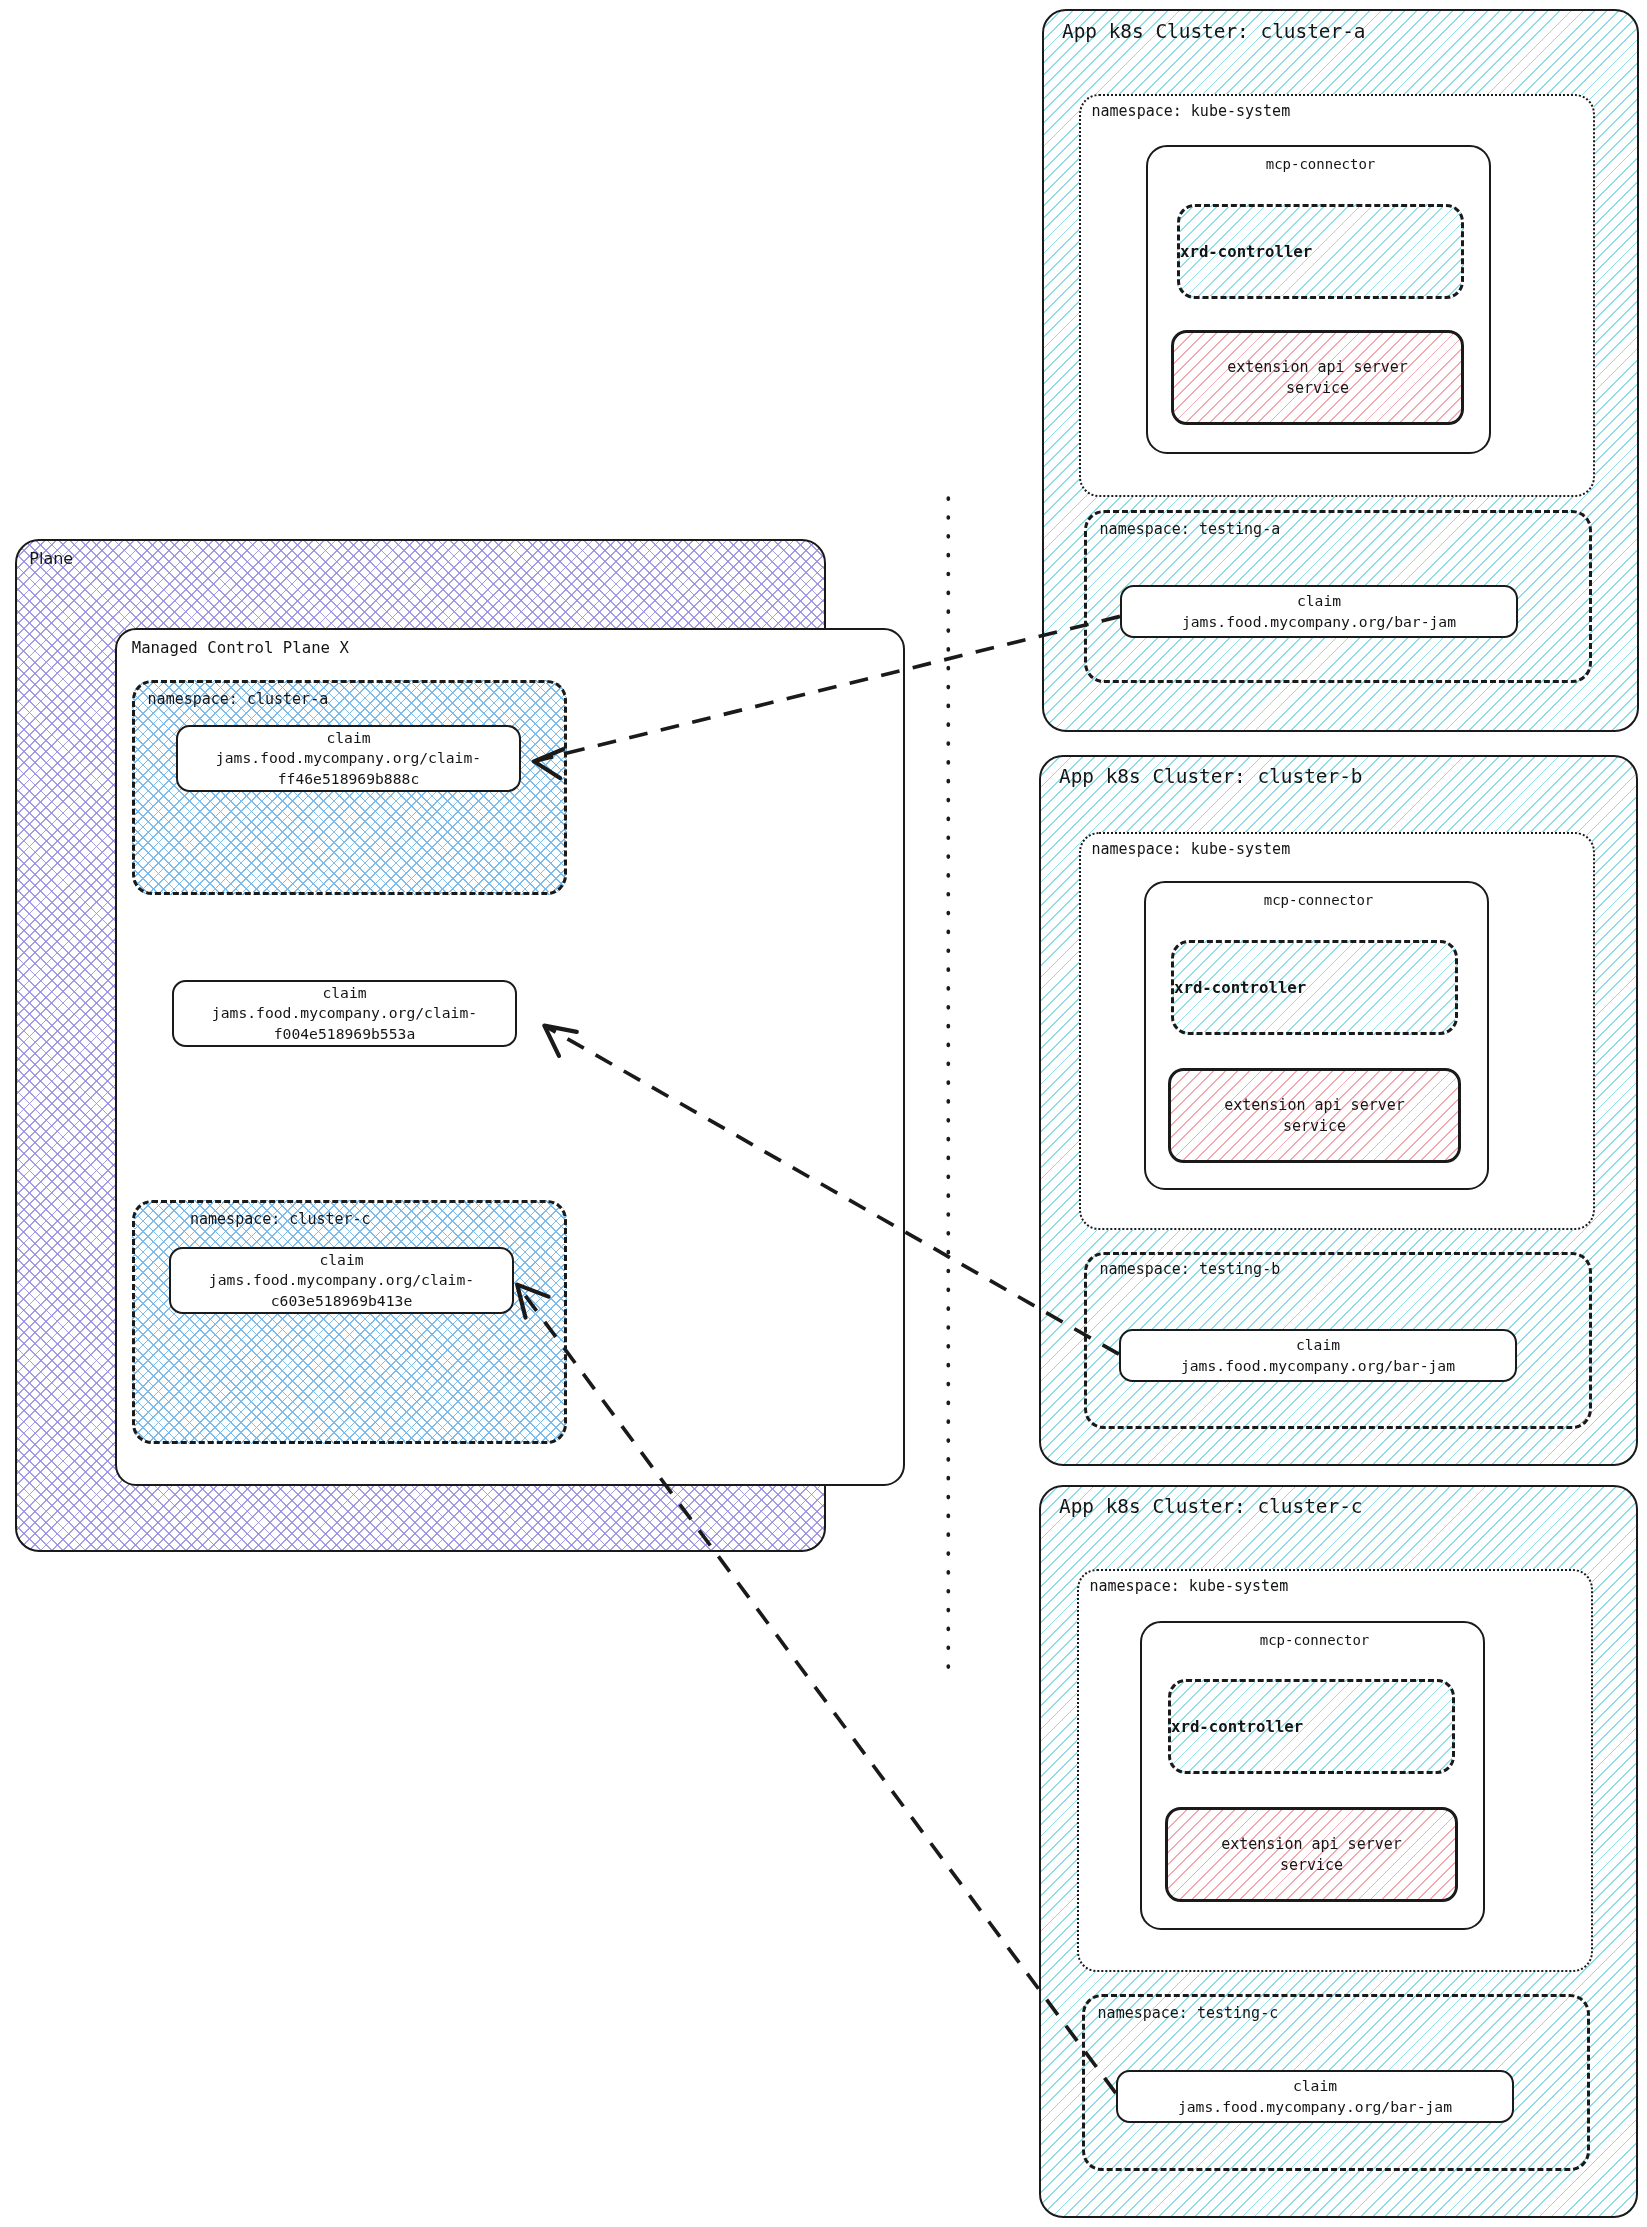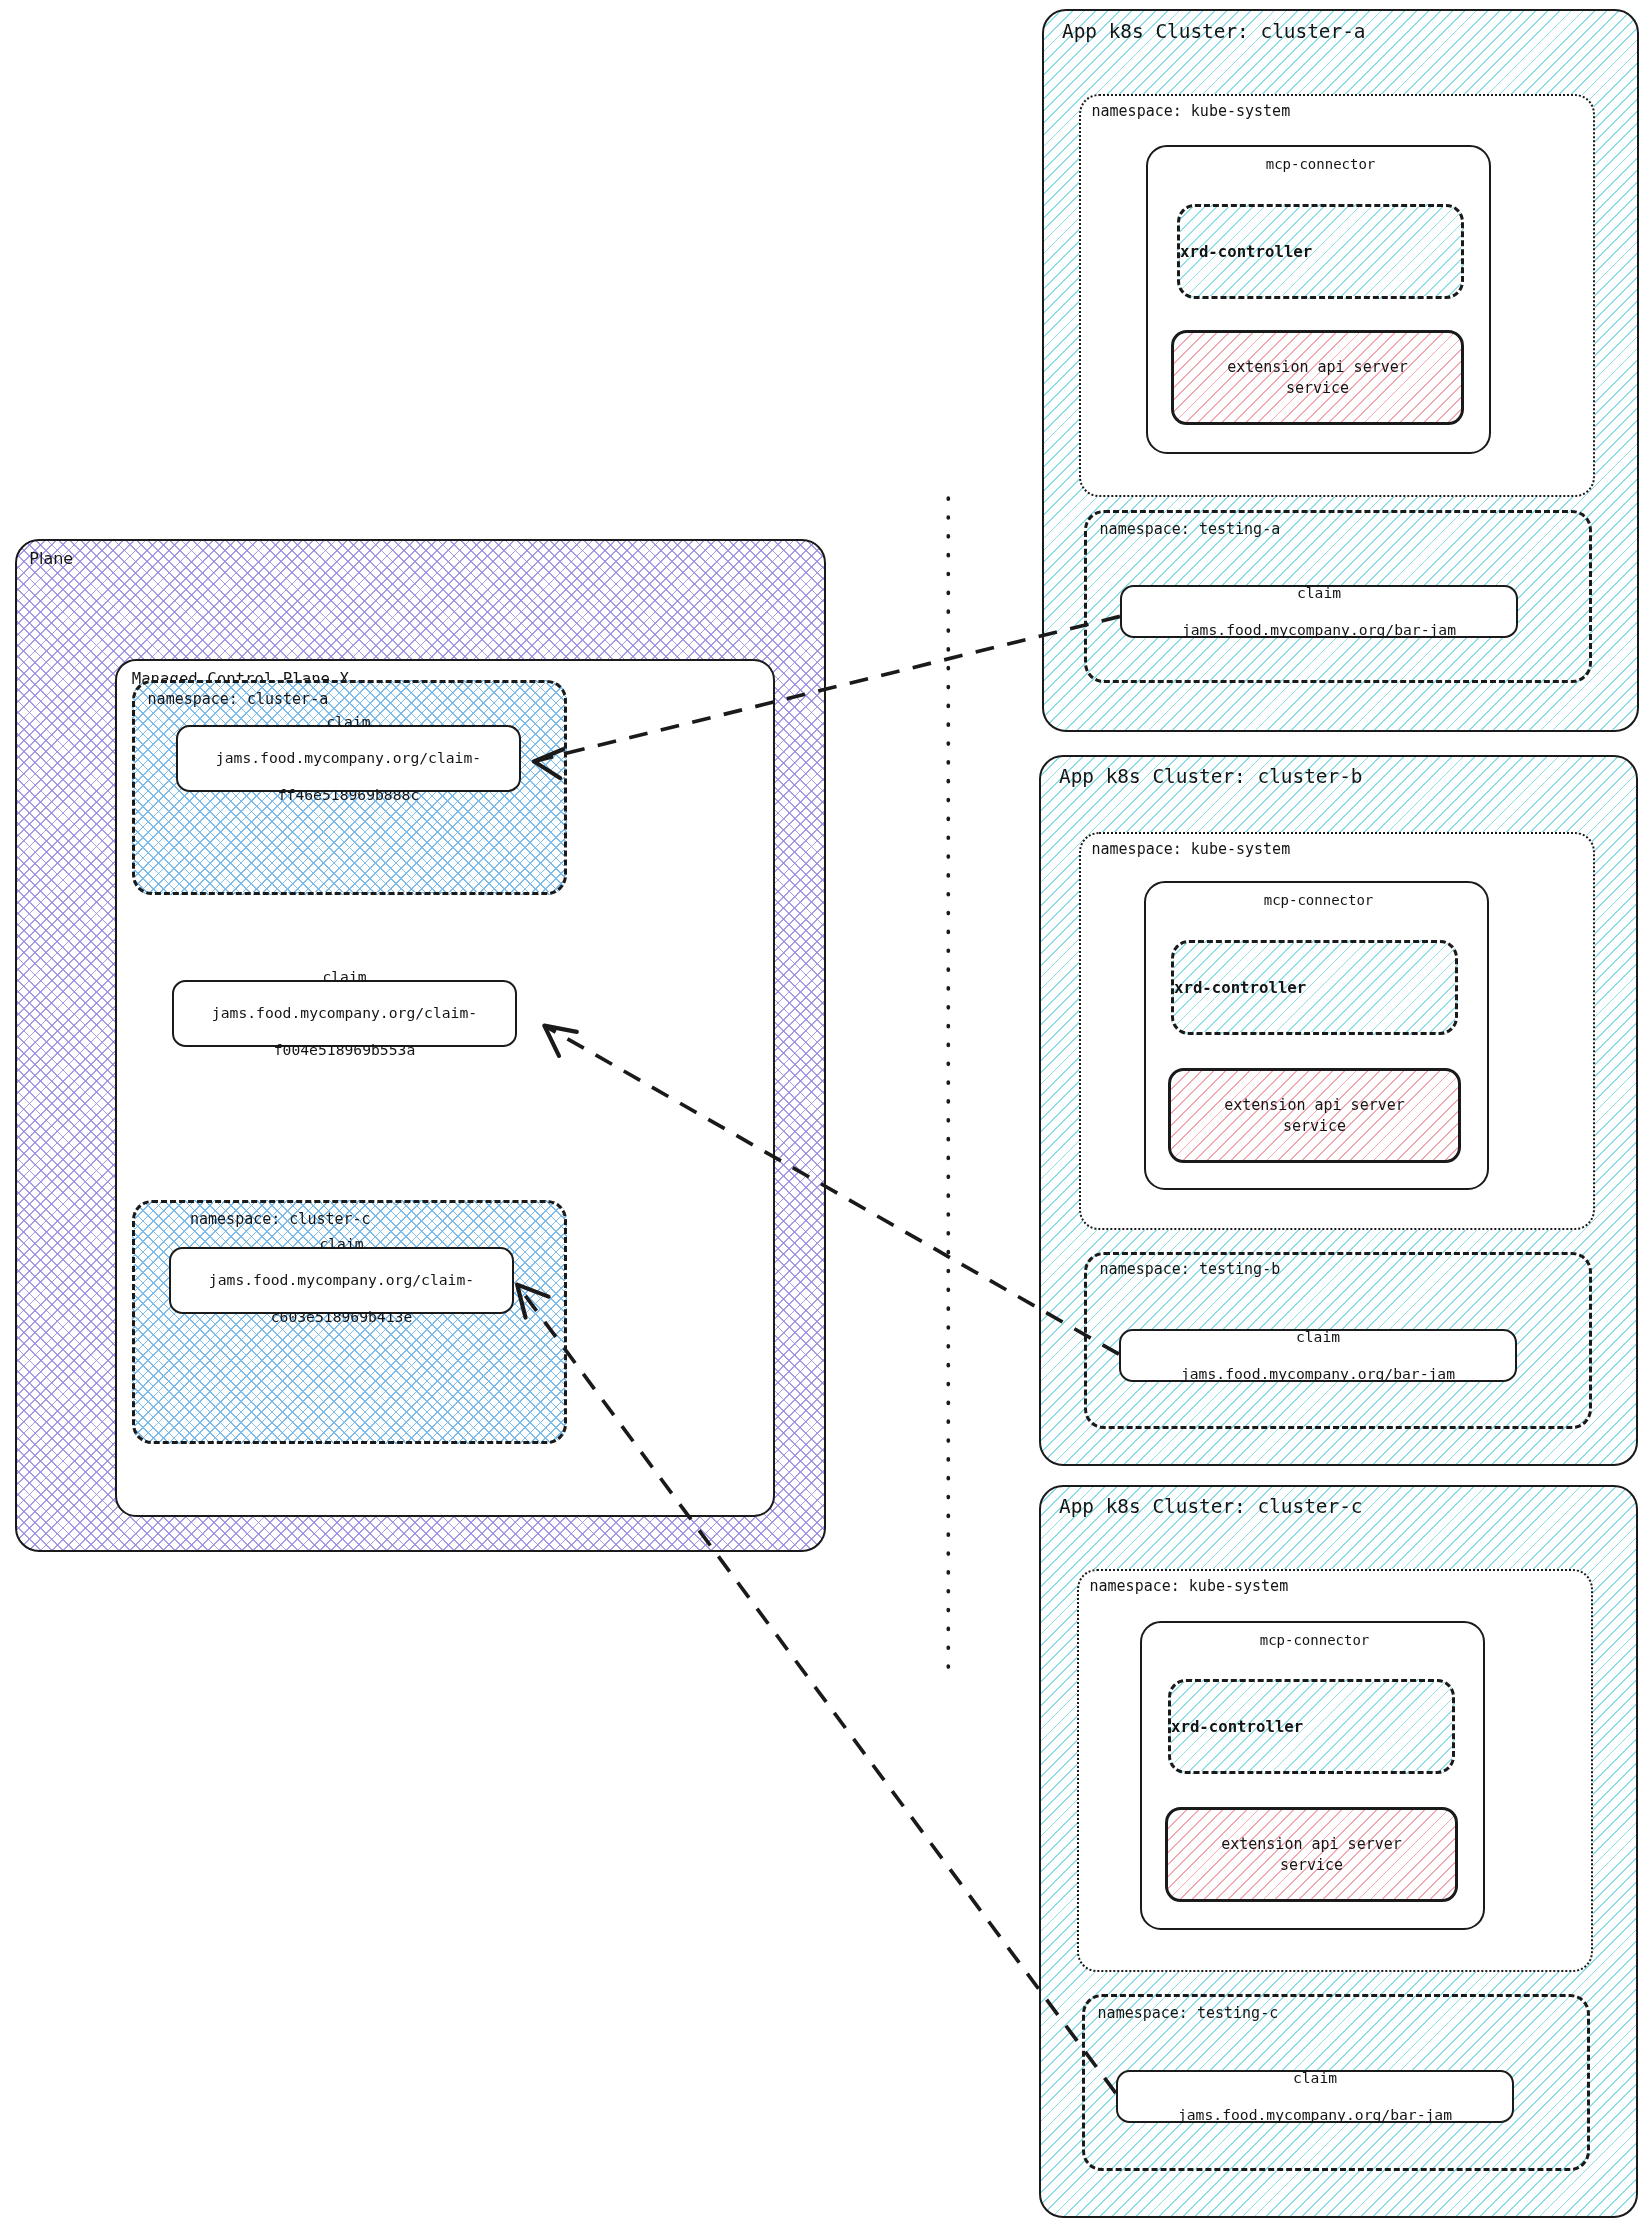--- a/index.html
+++ b/index.html
@@ -43,21 +43,21 @@
     background-image:
       repeating-linear-gradient(45deg, rgba(120,185,235,.95) 0 1.2px, rgba(0,0,0,0) 1.2px 7.3px),
       repeating-linear-gradient(-45deg, rgba(120,185,235,.95) 0 1.2px, rgba(0,0,0,0) 1.2px 7.3px);
   }
   .ns-label{font-size:15px;}
 
   
   .claim{
     border:2.1px solid #1a1a1a;border-radius:13.6px;background:#ffffff;
     display:flex;flex-direction:column;align-items:center;justify-content:center;
-    text-align:center;line-height:1.38;font-size:14.7px;color:#141414;gap:16px;
+    text-align:center;line-height:1.38;font-size:14.7px;color:#141414;
   }
   .claim .ln{white-space:pre;}
 
   
   .cluster{
     border:2.6px solid #1a1a1a;border-radius:24px;
     background-color:#ffffff;
     background-image:repeating-linear-gradient(-45deg, rgba(120,215,225,.85) 0 1.3px, rgba(0,0,0,0) 1.3px 8.4px);
   }
   .cluster-label{font-size:19.4px;}
@@ -99,21 +99,21 @@
 </style>
 </head>
 <body>
 
 <div class="canvas">
 
   <div class="box spaces" style="left:14.7px;top:539px;width:811px;height:1013px;">
     <div class="lbl spaces-label" style="left:12.6px;top:8.4px;">Plane</div>
   </div>
 
-  <div class="box mcp" style="left:115px;top:659px;width:660px;height:858px;">
+  <div class="box mcp" style="left:115px;top:628px;width:790px;height:858px;">
     <div class="lbl mcp-label" style="left:14.7px;top:8.4px;">Managed Control Plane X</div>
   </div>
 
   <div class="box ns-dashed-blue" style="left:132px;top:680px;width:435px;height:215px;">
     <div class="lbl ns-label" style="left:12.6px;top:7.3px;">namespace: cluster-a</div>
   </div>
   <div class="box claim" style="left:176px;top:725px;width:345px;height:67px;">
     <div class="ln">claim</div>
     <div class="ln">jams.food.mycompany.org/claim-</div>
     <div class="ln">ff46e518969b888c</div>

